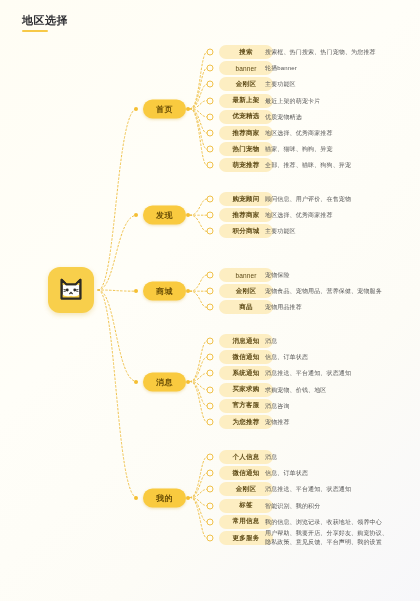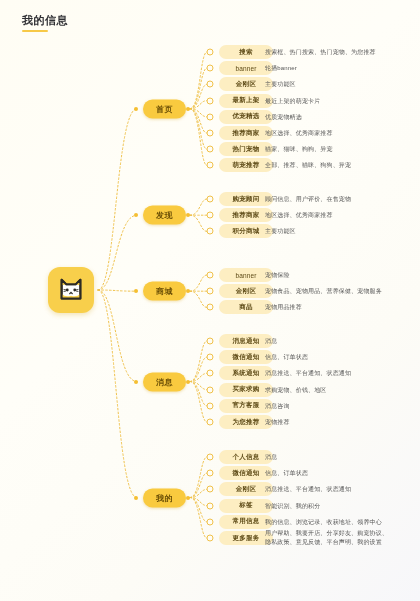--- a/index.html
+++ b/index.html
@@ -138,21 +138,21 @@
     height: 4px;
     border-radius: 50%;
     background: #f5bf32;
     transform: translate(-50%, -50%);
   }
 </style>
 </head>
 <body>
 
 <div class="title-wrap">
-  <div class="title-text">我的信息</div>
+  <div class="title-text">地区选择</div>
   <div class="title-underline"></div>
 </div>
 
 <div class="map-canvas">
   <svg class="map-svg" id="connectors">
       <path d="M 98 290 C 116.05 290, 116.05 108.69999999999999, 137 108.69999999999999" fill="none" stroke="#f0c24c" stroke-width="1" stroke-dasharray="1.6 2.2" stroke-linecap="round"></path>
       <path d="M 190 108.69999999999999 C 200.1 108.69999999999999, 200.1 52, 207 52" fill="none" stroke="#f0c24c" stroke-width="1" stroke-dasharray="1.6 2.2" stroke-linecap="round"></path>
       <path d="M 190 108.69999999999999 C 200.1 108.69999999999999, 200.1 68.2, 207 68.2" fill="none" stroke="#f0c24c" stroke-width="1" stroke-dasharray="1.6 2.2" stroke-linecap="round"></path>
       <path d="M 190 108.69999999999999 C 200.1 108.69999999999999, 200.1 84.4, 207 84.4" fill="none" stroke="#f0c24c" stroke-width="1" stroke-dasharray="1.6 2.2" stroke-linecap="round"></path>
       <path d="M 190 108.69999999999999 C 200.1 108.69999999999999, 200.1 100.6, 207 100.6" fill="none" stroke="#f0c24c" stroke-width="1" stroke-dasharray="1.6 2.2" stroke-linecap="round"></path>

